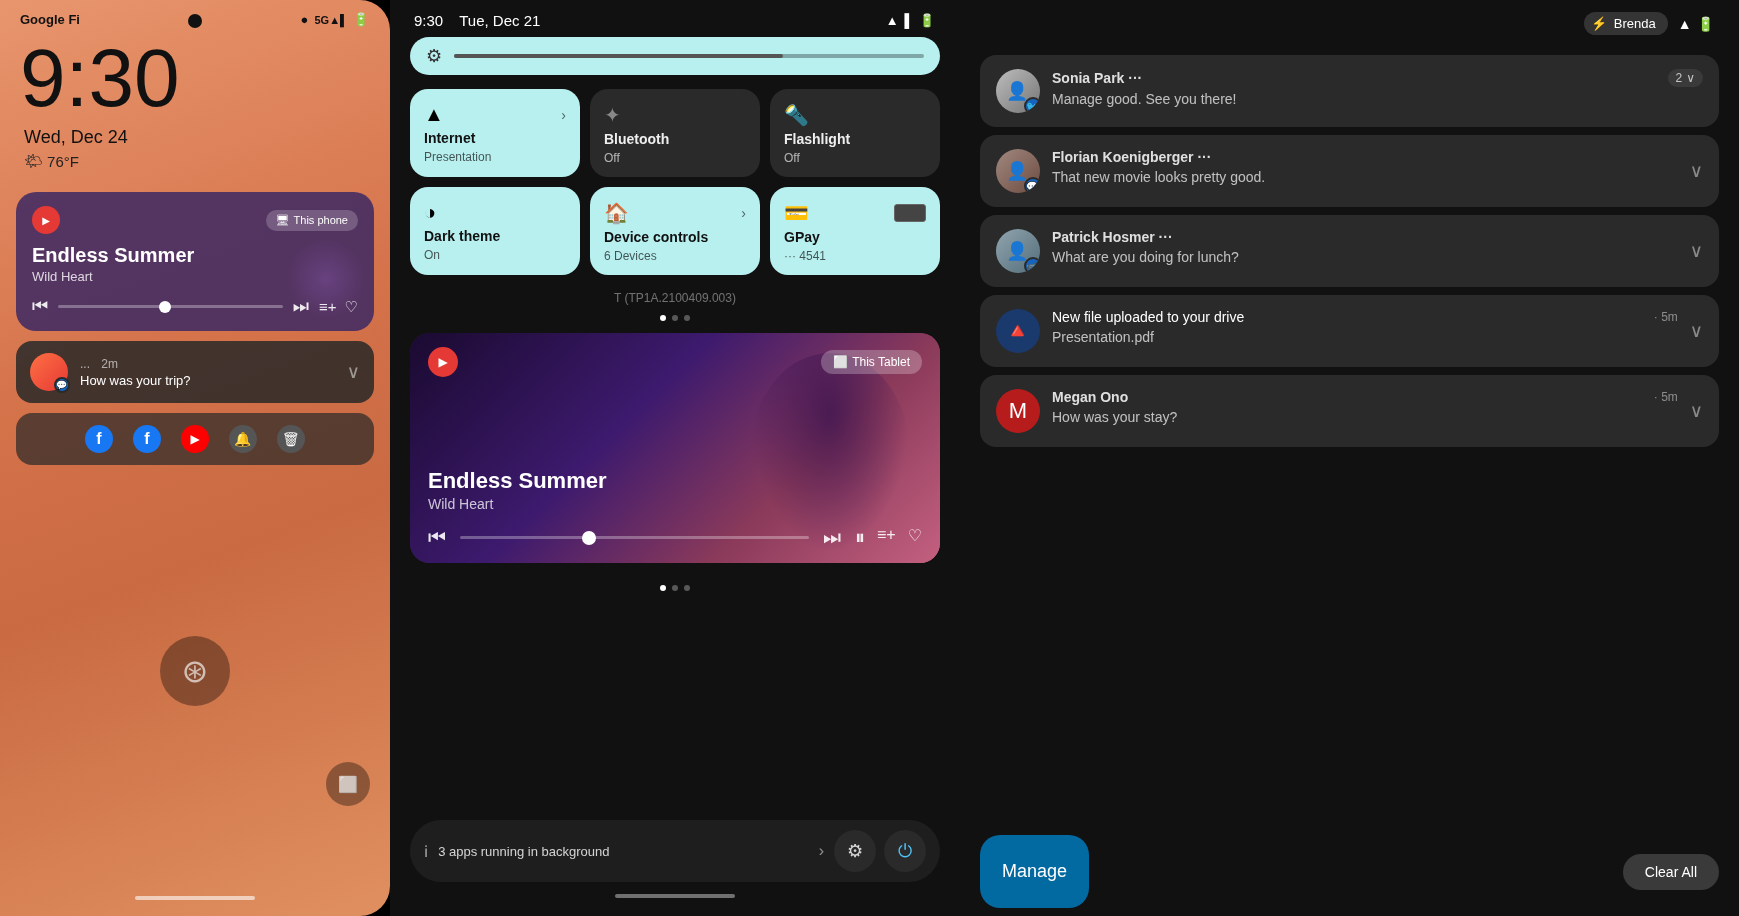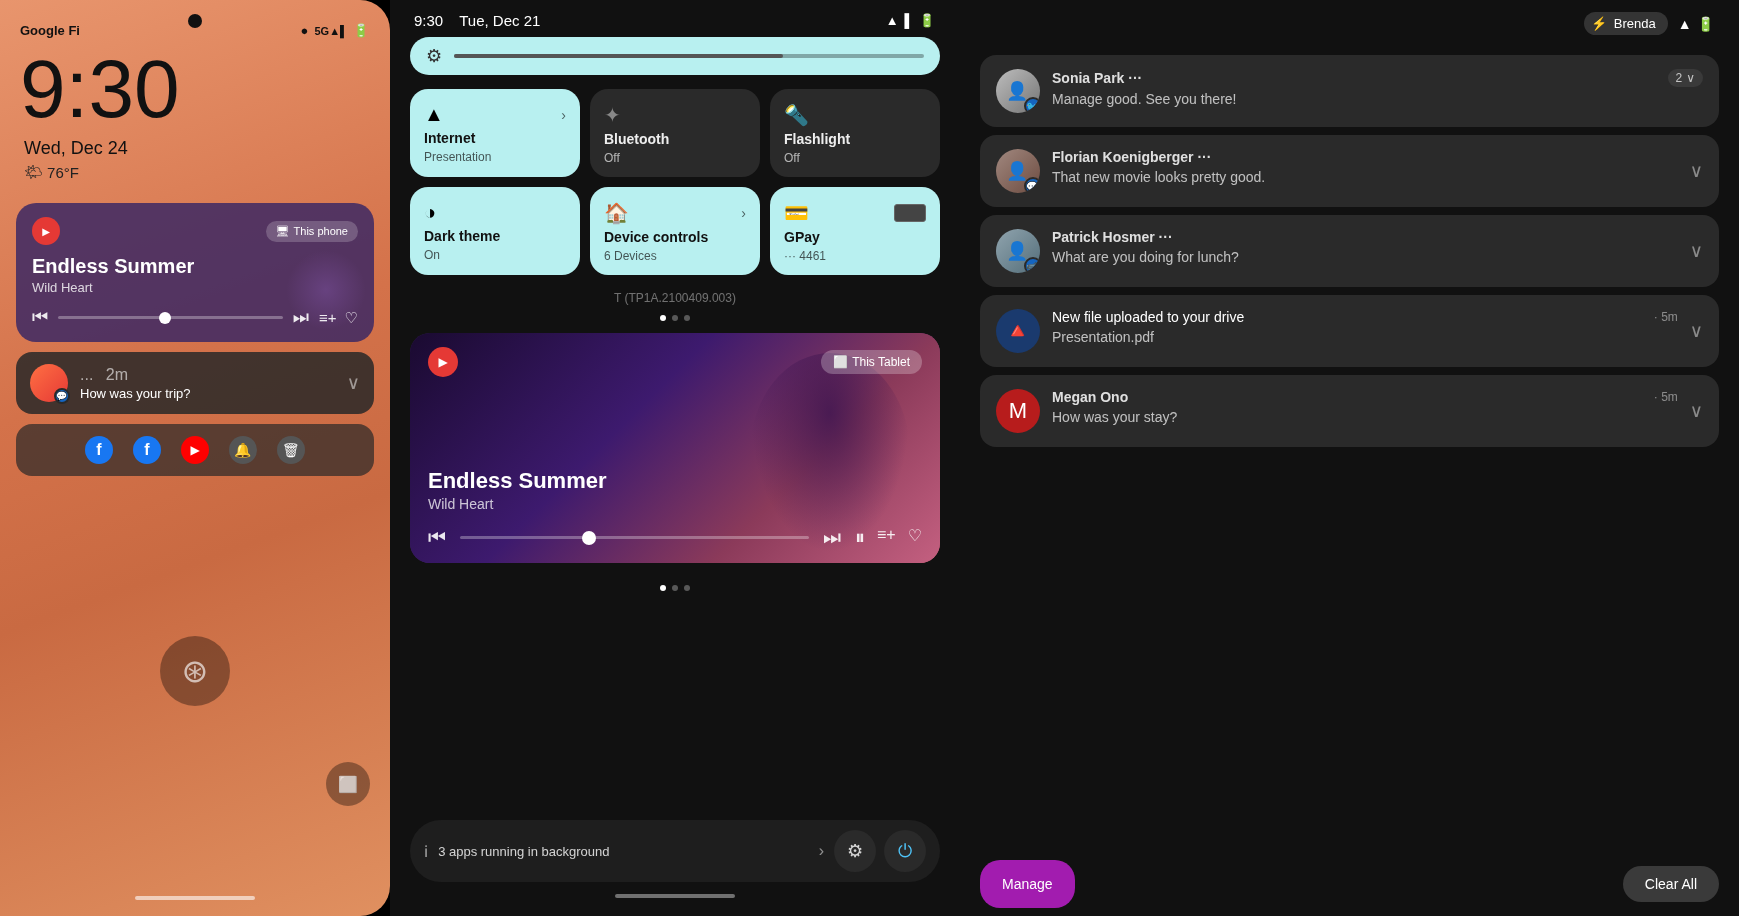--- a/index.html
+++ b/index.html
@@ -19,21 +19,21 @@
       background: linear-gradient(160deg, #e8956d 0%, #d4724a 40%, #c96a42 60%, #e09060 100%);
       border-radius: 0 30px 30px 0;
       position: relative;
       overflow: hidden;
       flex-shrink: 0;
     }
     .phone-status-bar {
       display: flex;
       justify-content: space-between;
       align-items: flex-end;
-      padding: 23px 20px 0;
+      padding: 12px 20px 0;
       font-size: 13px;
       font-weight: 600;
       color: #111;
     }
     .phone-status-icons { display: flex; gap: 6px; align-items: center; }
     .phone-time {
       font-size: 82px;
       font-weight: 300;
       color: #111;
       padding: 10px 20px 0;
@@ -123,21 +123,21 @@
       align-items: center;
       gap: 12px;
     }
     .notif-avatar {
       width: 38px; height: 38px;
       border-radius: 50%;
       background: linear-gradient(135deg, #ff7043, #e53935);
       flex-shrink: 0;
     }
     .notif-text { flex: 1; color: white; }
-    .notif-sender { font-size: 16px; opacity: 0.6; margin-bottom: 2px; }
+    .notif-sender { font-size: 12px; opacity: 0.6; margin-bottom: 2px; }
     .notif-message { font-size: 13px; }
     .notif-expand { color: rgba(255,255,255,0.5); font-size: 18px; }
 
     .phone-app-icons {
       margin: 10px 16px 0;
       background: rgba(40,40,40,0.7);
       border-radius: 16px;
       padding: 12px 20px;
       display: flex;
       gap: 20px;
@@ -470,24 +470,24 @@
     .megan-icon { background: #b71c1c; }
 
     .notif-actions {
       display: flex;
       justify-content: space-between;
       align-items: center;
       padding: 14px 0 8px;
       margin-top: 4px;
     }
     .notif-manage-btn {
-      background: #a21caf;
+      background: #0369a1;
       border-radius: 20px;
-      padding: 16px 22px;
-      font-size: 14px;
+      padding: 26px 22px;
+      font-size: 18px;
       color: white;
       cursor: pointer;
     }
     .notif-clear-btn {
       background: #3a3a3a;
       border-radius: 20px;
       padding: 10px 22px;
       font-size: 14px;
       color: white;
       cursor: pointer;
@@ -635,21 +635,21 @@
       <div class="qs-tile-label">Device controls</div>
       <div class="qs-tile-sublabel">6 Devices</div>
     </div>
 
     <div class="qs-tile active">
       <div class="qs-tile-top">
         <span class="qs-tile-icon">💳</span>
         <div style="width:32px;height:18px;background:#444;border-radius:3px;border:1px solid #666"></div>
       </div>
       <div class="qs-tile-label">GPay</div>
-      <div class="qs-tile-sublabel">··· 4461</div>
+      <div class="qs-tile-sublabel">··· 4541</div>
     </div>
   </div>
 
   <div class="qs-build-number">T (TP1A.2100409.003)</div>
   <div class="qs-dots">
     <div class="qs-dot active"></div>
     <div class="qs-dot"></div>
     <div class="qs-dot"></div>
   </div>
 

